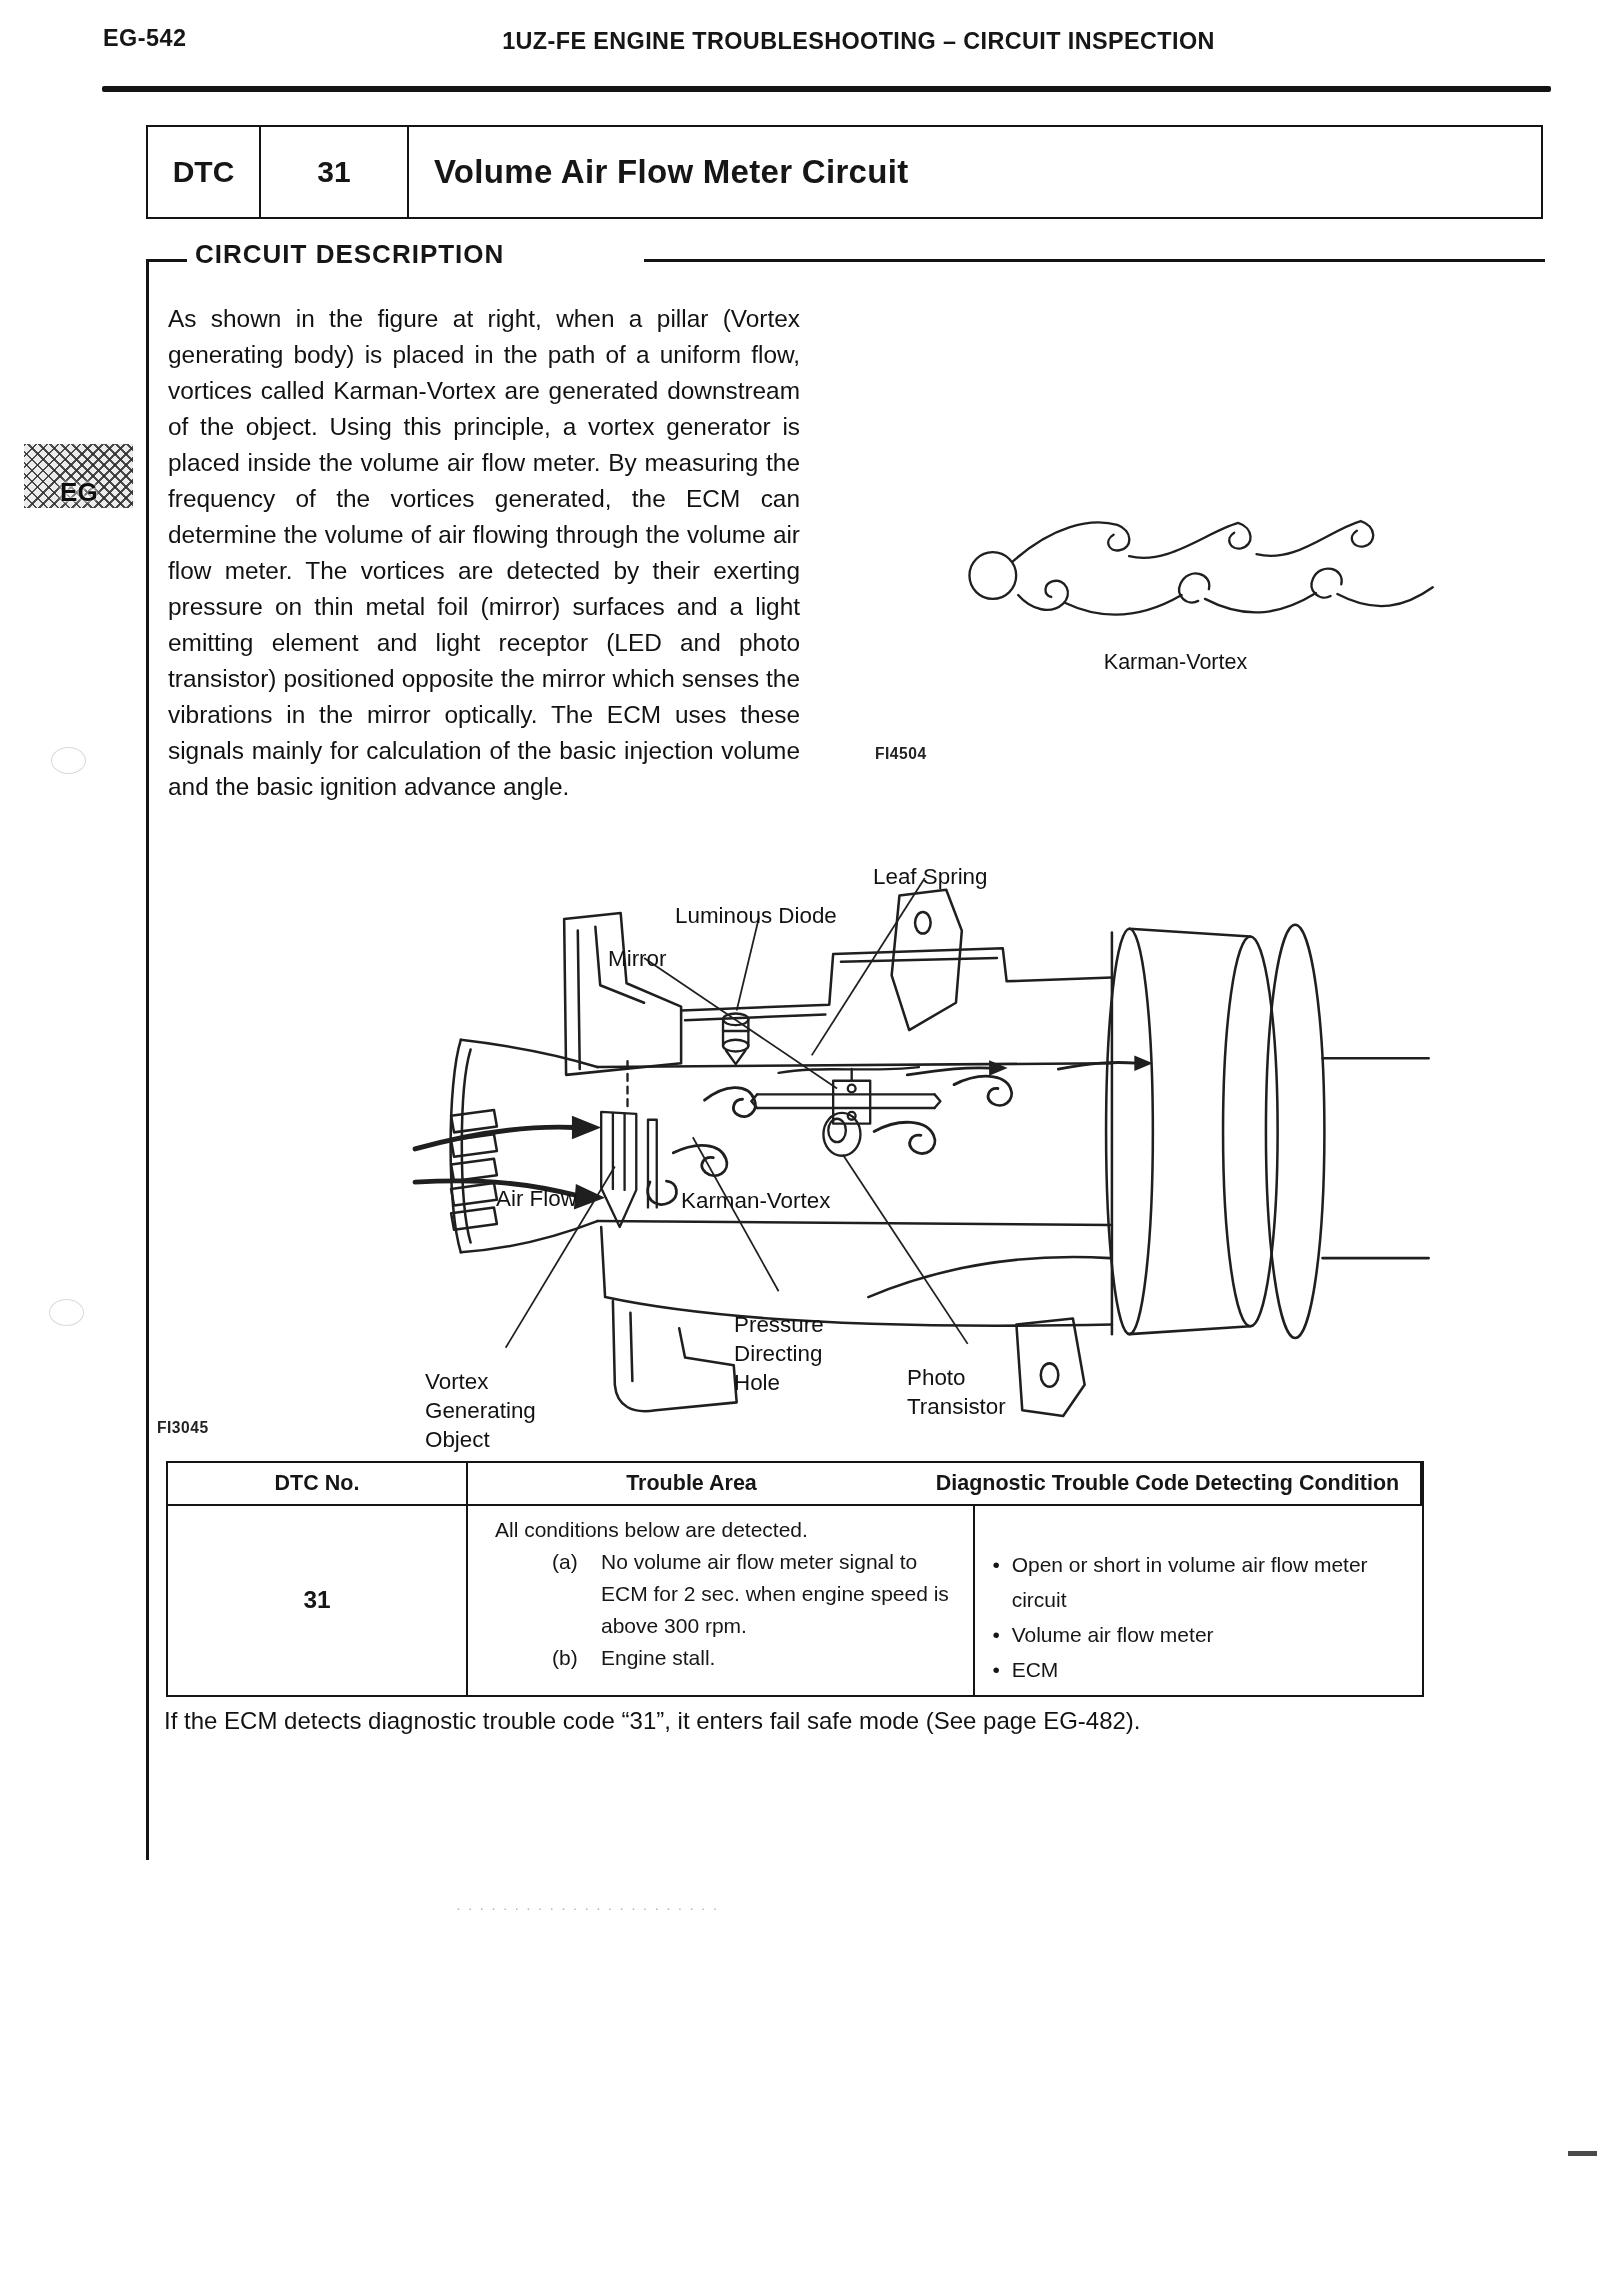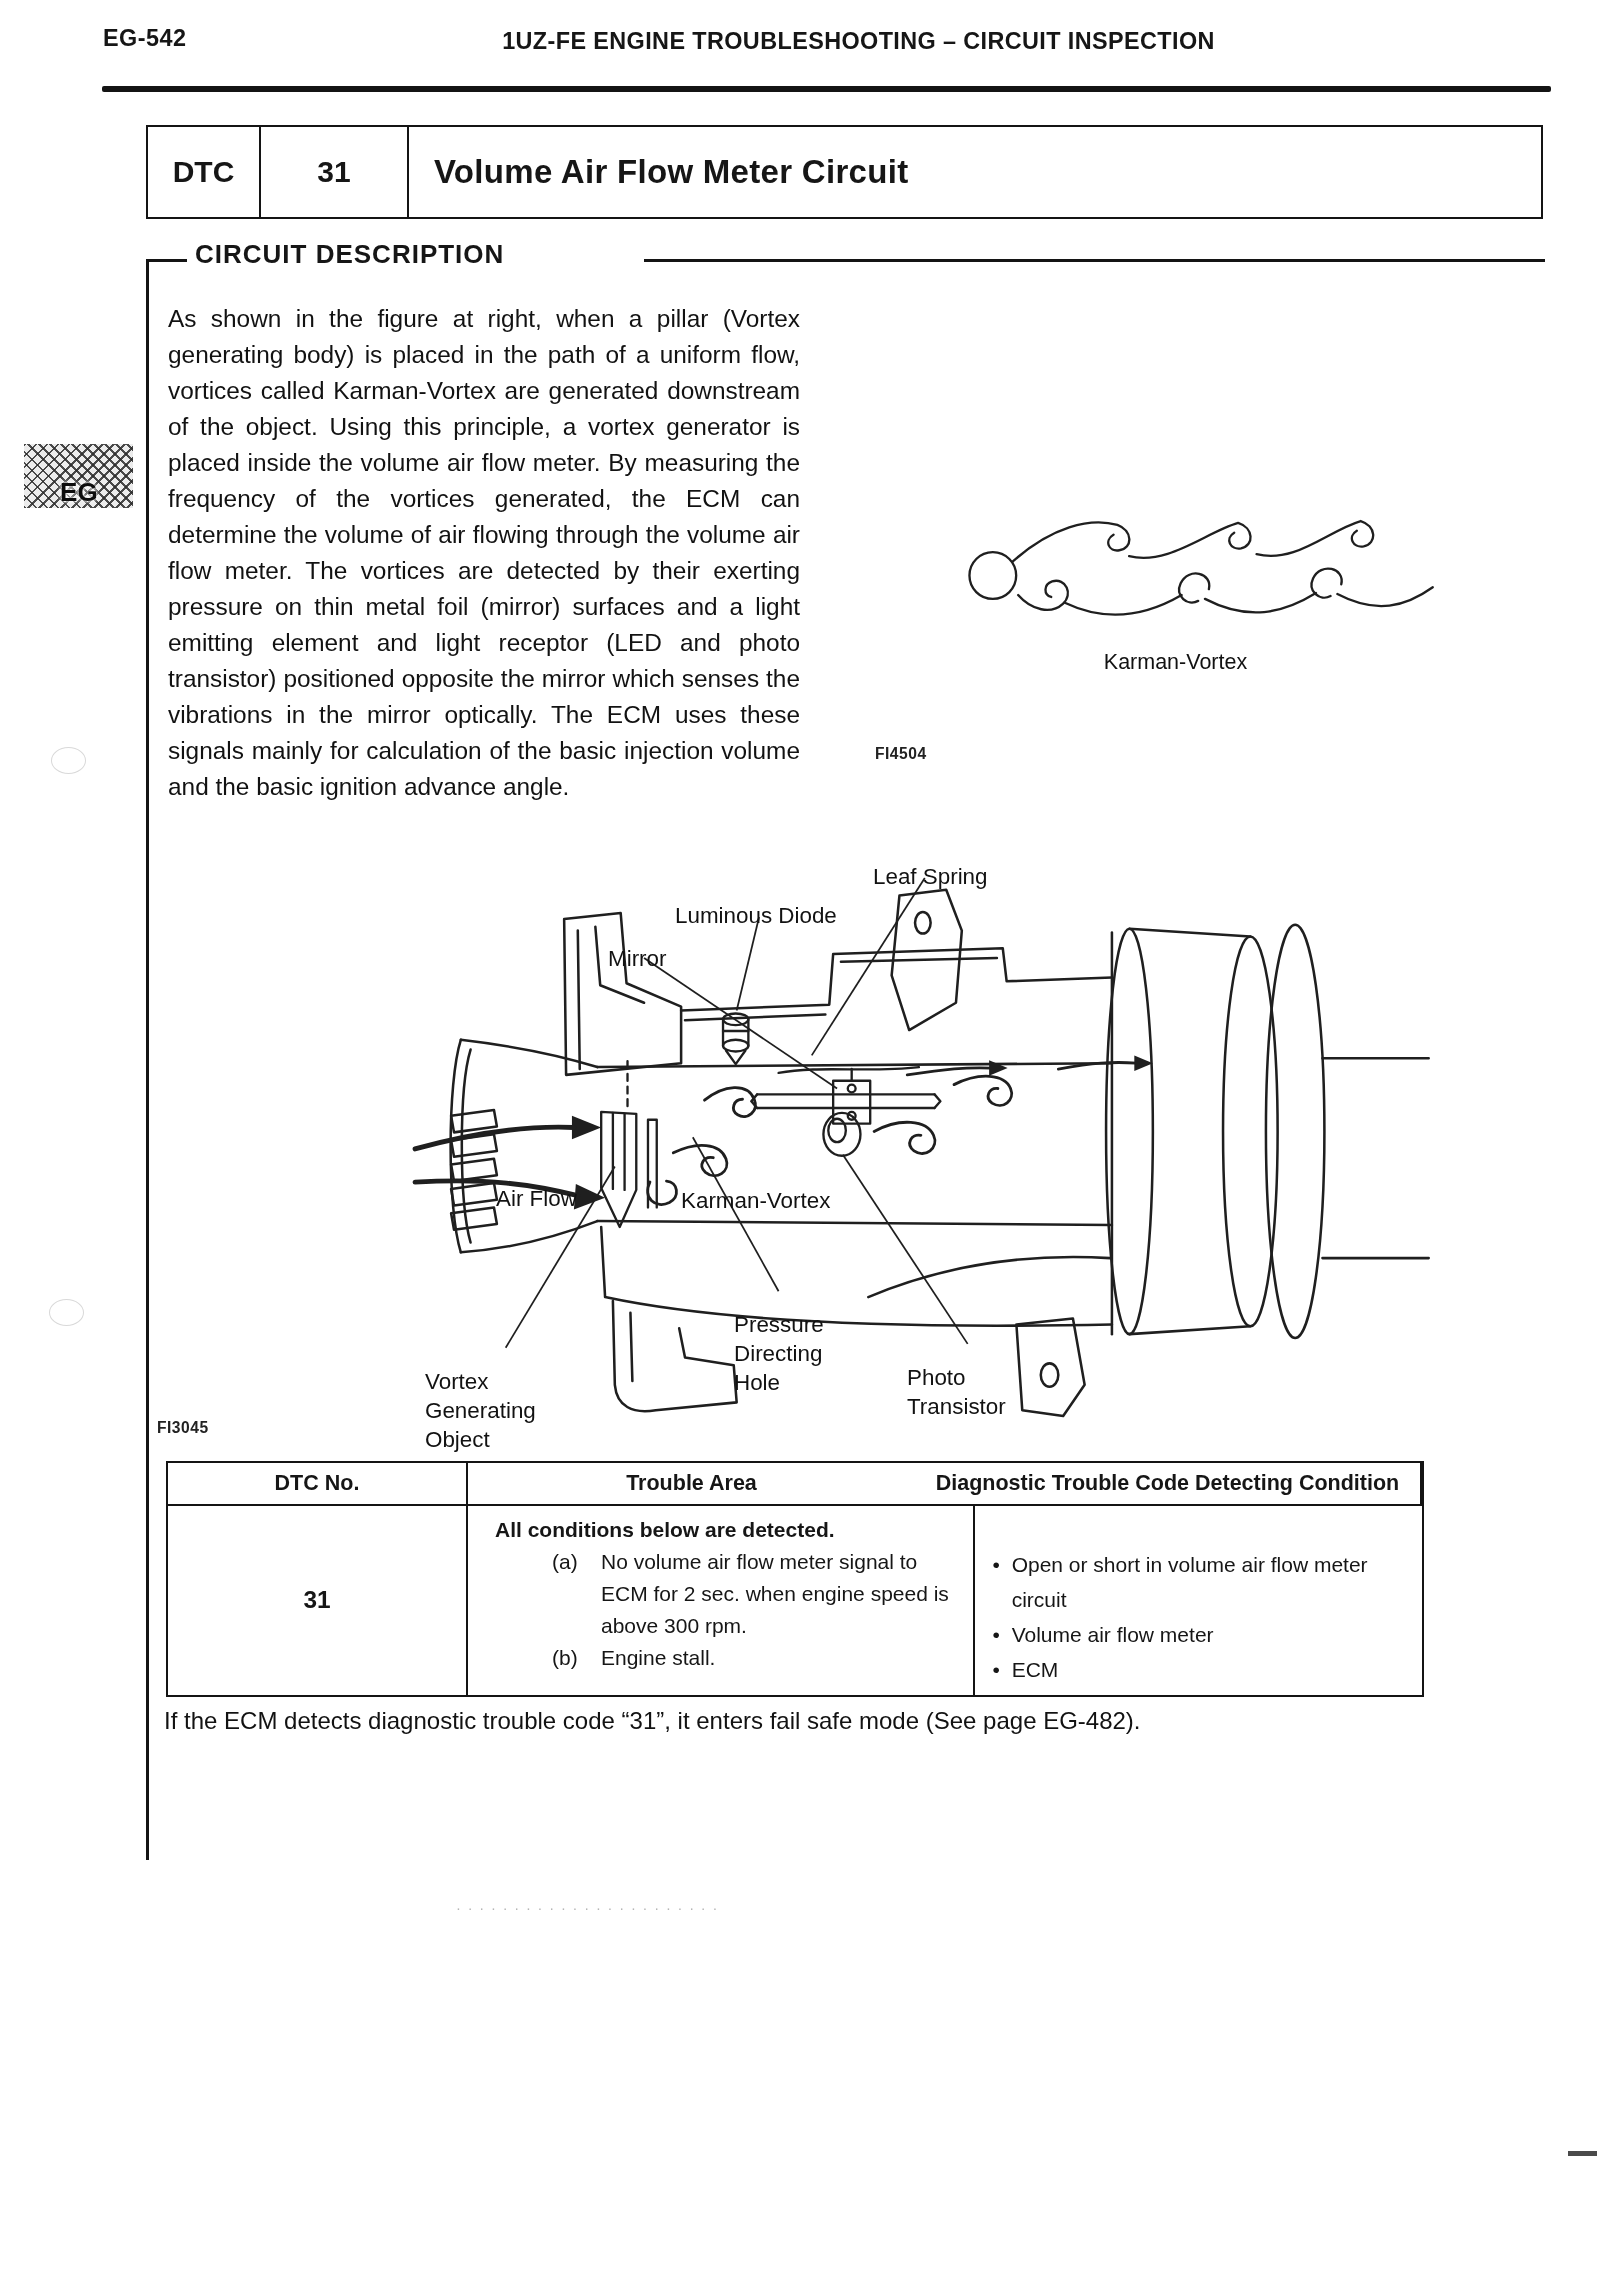--- a/index.html
+++ b/index.html
@@ -38,21 +38,21 @@
   
   .dtc-table{left:166px;top:1461px;width:1258px;border:2.9px solid #141414;box-sizing:border-box;}
   .t-hdr{display:flex;border-bottom:2.9px solid #141414;height:41px;}
   .t-hdr .hc{display:flex;align-items:center;justify-content:center;font-size:21.5px;font-weight:700;box-sizing:border-box;}
   .t-body{display:flex;min-height:176px;}
   .c1{width:300px;border-right:2.9px solid #141414;box-sizing:border-box;}
   .c2{width:507px;border-right:2.9px solid #141414;box-sizing:border-box;}
   .c3{flex:1;box-sizing:border-box;}
   .t-body .c1{display:flex;align-items:center;justify-content:center;font-size:24.4px;font-weight:700;}
   .t-body .c2{font-size:21px;line-height:32px;padding:7.8px 5.9px 9.8px 0;}
-  .cond-intro{margin-left:27px;font-weight:bold;}
+  .cond-intro{margin-left:27px;}
   .cond-row{display:flex;margin-left:84px;}
   .cond-label{width:49px;flex:none;}
   .cond-text{width:359px;}
   .t-body .c3{font-size:21px;line-height:35px;padding:41px 7.8px 7.8px 17.6px;}
   .trouble-item{display:flex;gap:11.7px;}
   .footer-note{left:164px;top:1707px;width:1268px;font-size:24px;color:#121212;}
   
   .dots{left:456px;top:1900px;color:#b5b5b5;font-size:14.6px;letter-spacing:6.8px;}
   .edge-dash{left:1568px;top:2151px;width:29px;height:4.9px;background:#4a4a4a;}
   .ghost-circle{border:1px solid #d9d9d9;border-radius:50%;}

